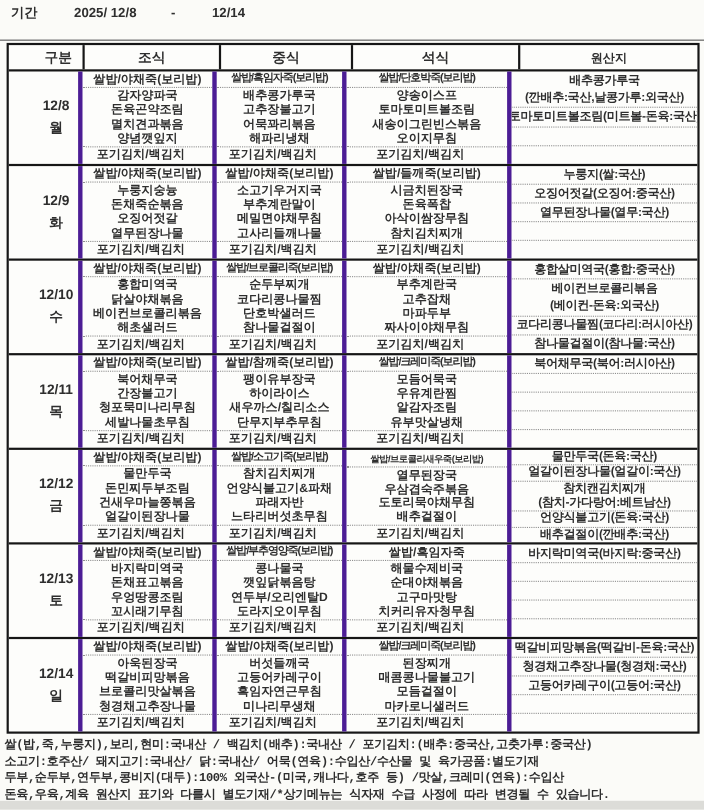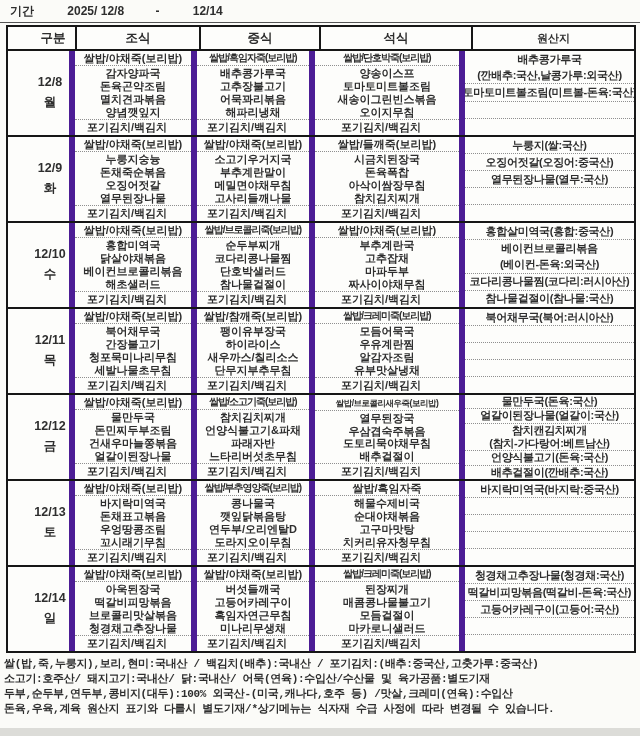--- a/index.html
+++ b/index.html
@@ -7,21 +7,21 @@
     width:640px;height:736px;overflow:hidden;
     background:#e9e9e6;
     font-family:"Liberation Sans","DejaVu Sans",sans-serif;
     font-weight:bold;color:#2e2e2e;
     -webkit-font-smoothing:antialiased;
   }
   .page{width:640px;height:736px;background:#fbfbf8;position:relative;}
 
   
   .period-bar{
-    height:18px;padding:3px 0 1px 8px;font-size:12px;
+    height:18px;padding:3px 0 15px 8px;font-size:12px;
     border-bottom:1.5px solid #555;
     white-space:nowrap;
   }
   .period-bar span{display:inline-block;}
   .p-label{margin-left:2px;}
   .p-start{margin-left:30px;}
   .p-tilde{margin-left:28px;}
   .p-end{margin-left:30px;}
 
   
@@ -33,21 +33,21 @@
   .thead{
     display:flex;height:22px;align-items:center;
     border-bottom:2px solid #161616;
     font-size:12.5px;text-align:center;
   }
   .hcell{border-right:2px solid #161616;height:100%;display:flex;align-items:center;justify-content:center;}
   .hcell:last-child{border-right:none;}
 
   .trow{display:flex;height:84px;border-bottom:2px solid #161616;}
   .trow:last-child{border-bottom:none;}
-  .cell{border-right:6px solid #4c1d95;overflow:hidden;box-sizing:border-box;}
+  .cell{border-right:4px solid #4c1d95;overflow:hidden;box-sizing:border-box;}
   .cell:last-child{border-right:none;}
 
   .c-date{width:44px;margin-left:23px;}
   .c-b{width:122px;}
   .c-l{width:118px;}
   .c-d{width:150px;}
   .c-o{flex:1;}
 
   .c-date{display:flex;flex-direction:column;align-items:center;justify-content:center;font-size:12.5px;gap:5px;}
 
@@ -383,22 +383,22 @@
             <div class="line rice tight">쌀밥/크레미죽(보리밥)</div>
             <div class="mid">
               <div class="line">된장찌개</div>
               <div class="line">매콤콩나물불고기</div>
               <div class="line">모듬겉절이</div>
               <div class="line">마카로니샐러드</div>
             </div>
             <div class="line kimchi">포기김치/백김치</div>
           </div>
           <div class="cell c-o">
+            <div class="oline">떡갈비피망볶음(떡갈비-돈육:국산)</div>
             <div class="oline">청경채고추장나물(청경채:국산)</div>
-            <div class="oline">떡갈비피망볶음(떡갈비-돈육:국산)</div>
             <div class="oline">고등어카레구이(고등어:국산)</div>
             <div class="oline"></div>
             <div class="oline"></div>
           </div>
         </div>
       </div>
   </div>
 
   <div class="footer" id="footer">
       <div class="fline">쌀(밥,죽,누룽지),보리,현미:국내산 / 백김치(배추):국내산 / 포기김치:(배추:중국산,고춧가루:중국산)</div>

